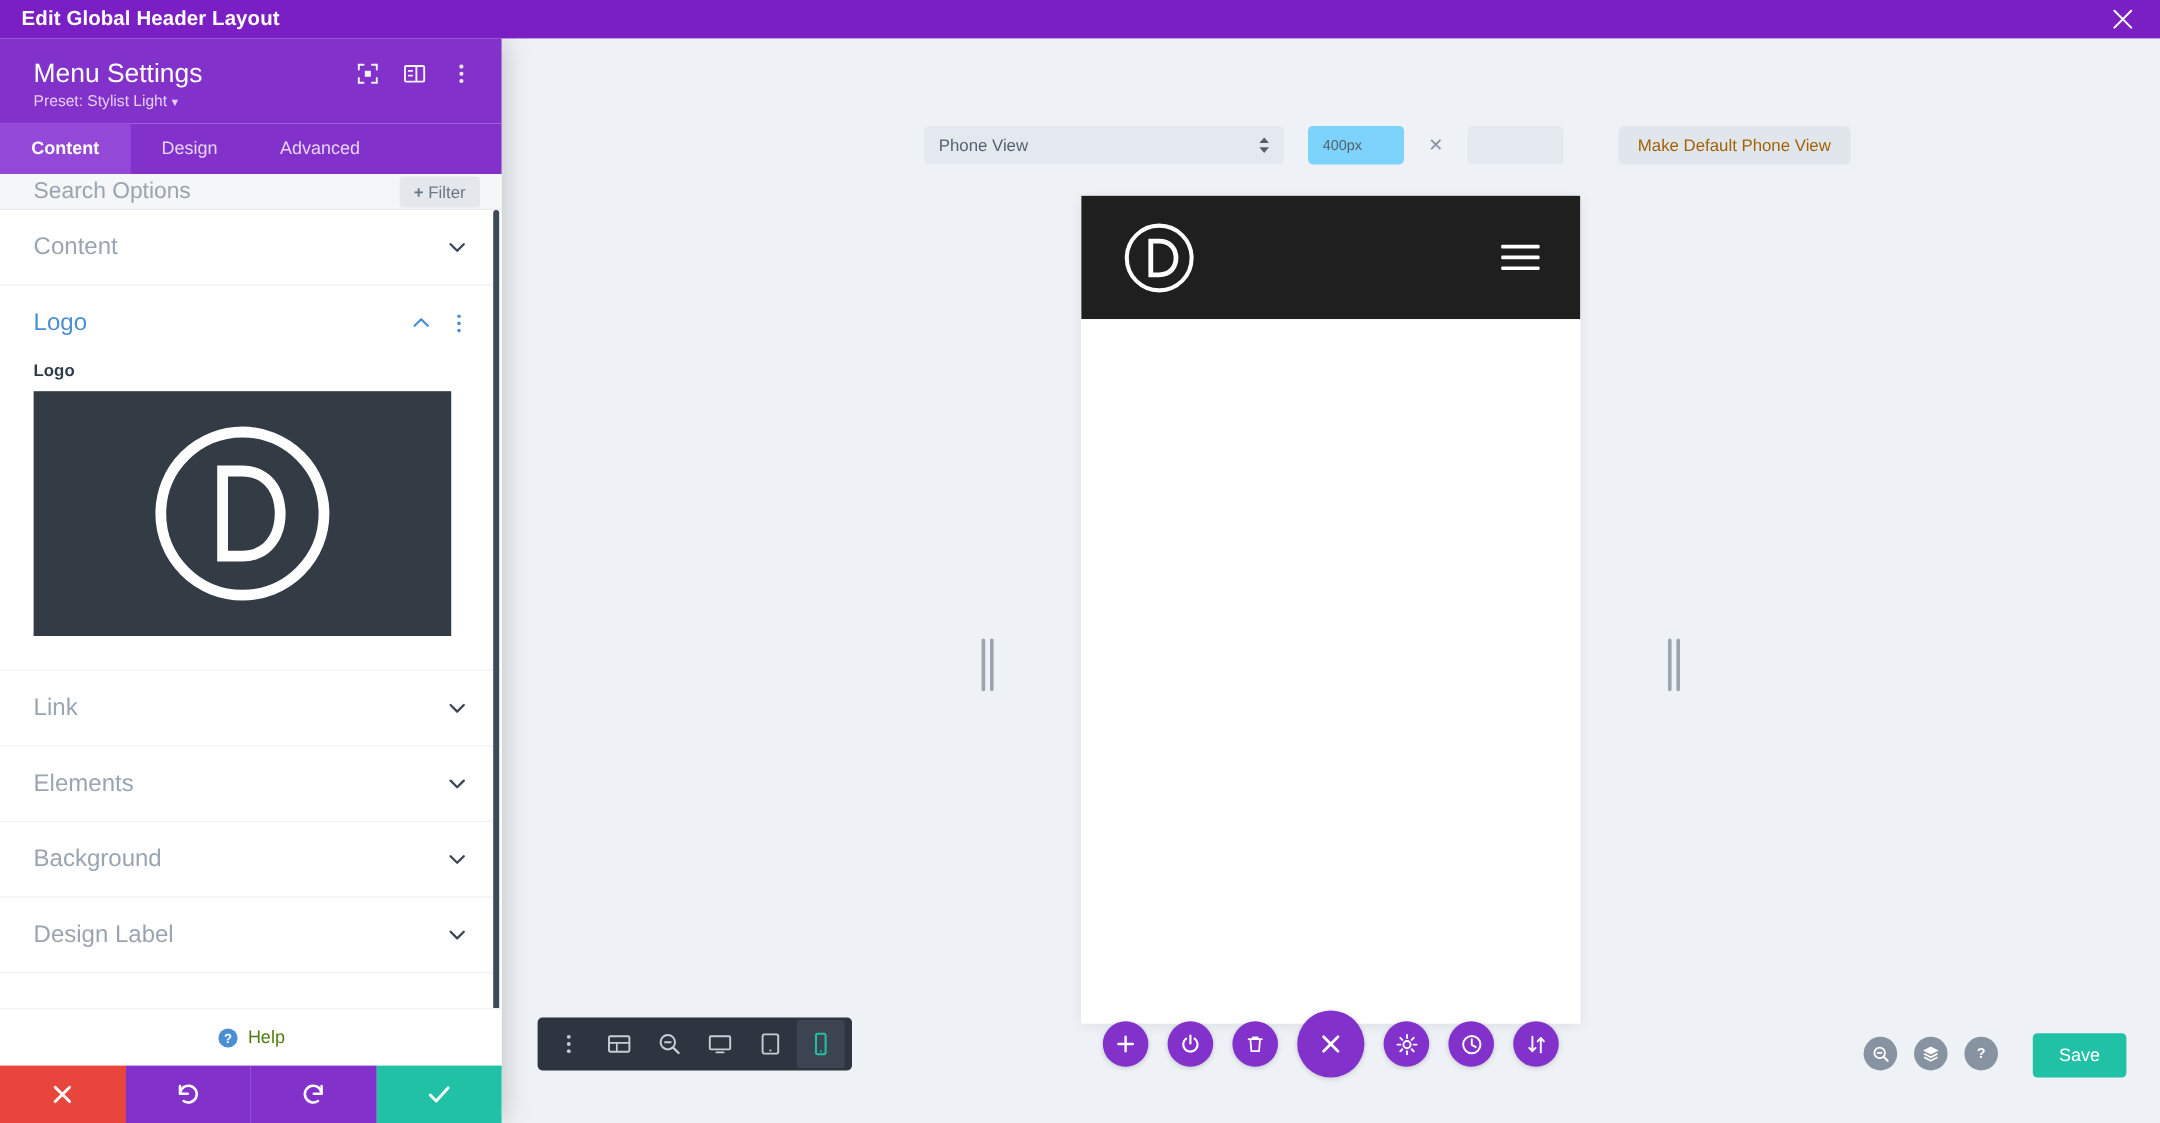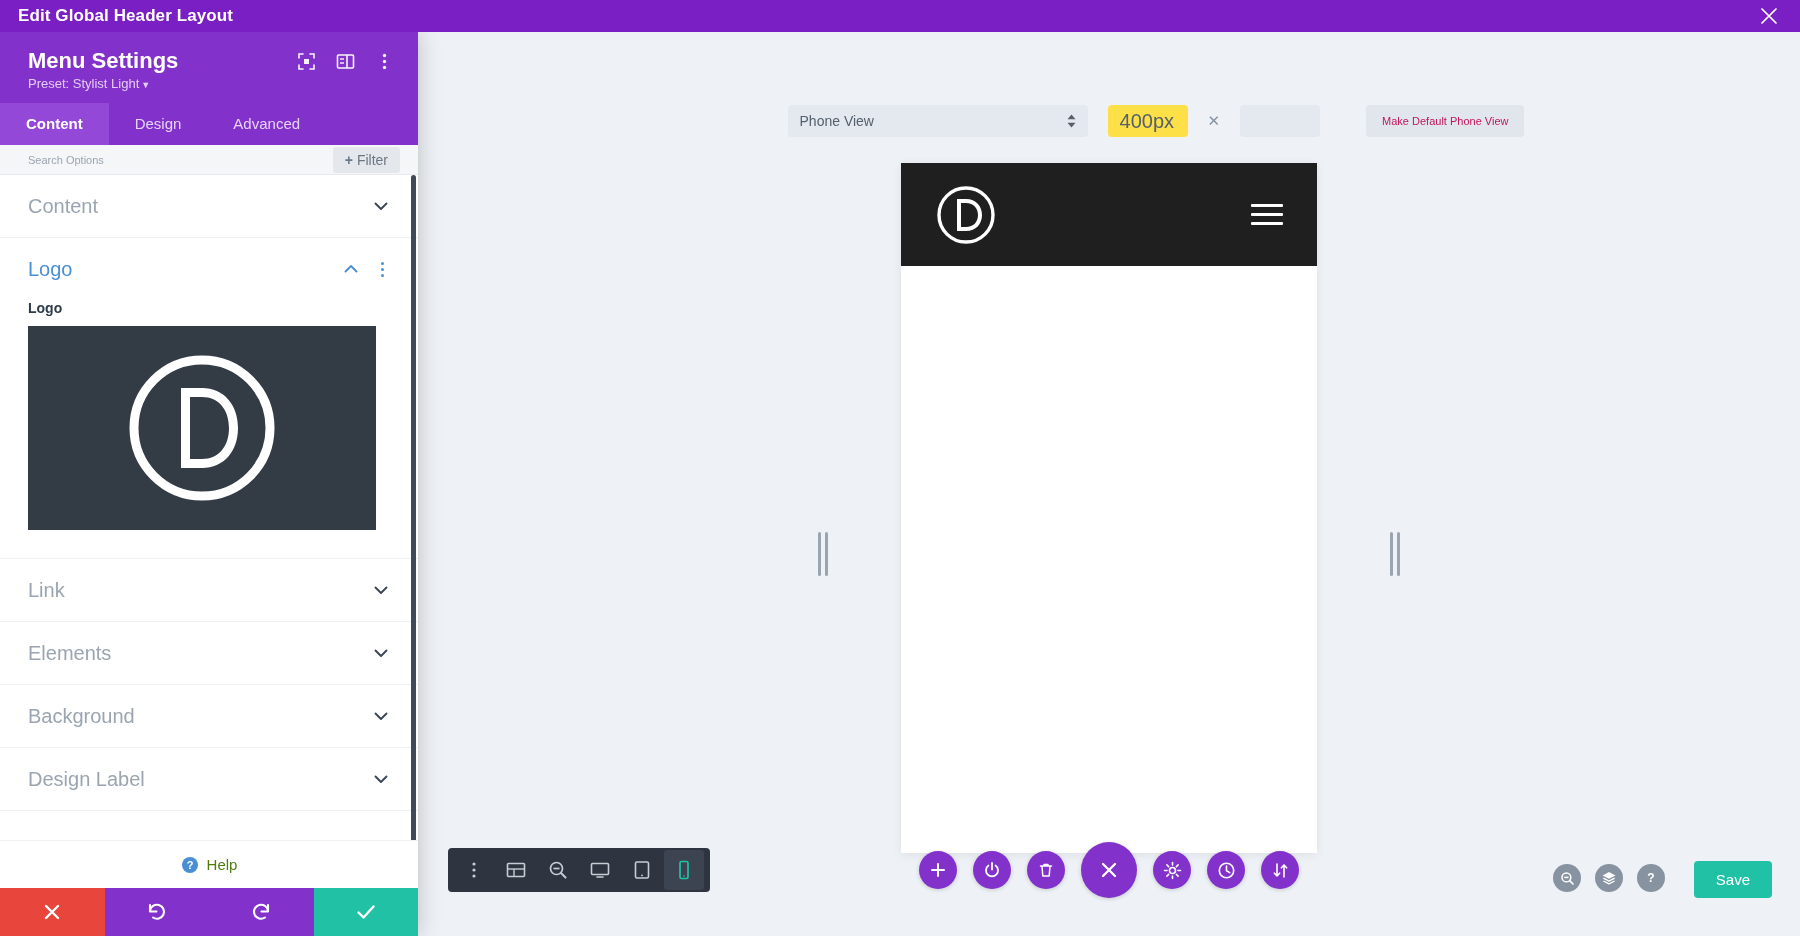--- a/index.html
+++ b/index.html
@@ -30,21 +30,21 @@
   .panel {
     position: absolute; left: 0; top: 32px; width: 418px; height: 904px;
     background: #ffffff; display: flex; flex-direction: column;
     box-shadow: 0 0 22px rgba(0,0,0,.22); z-index: 30;
   }
   .panel-head {
     background: #8331cb; padding: 16px 20px 12px 28px; position: relative;
   }
   .panel-head-row { display: flex; align-items: center; }
   .panel-title {
-    color: #ffffff; font-size: 22px; font-weight: bold; flex: 1;
+    color: #ffffff; font-size: 22px; font-weight: normal; flex: 1;
   }
   .panel-head-icons { display: flex; align-items: center; gap: 20px; padding-right: 4px;}
   .hicon { width: 19px; height: 19px; cursor: pointer; opacity: .95; }
   .hicon svg { display: block; }
   .panel-preset {
     color: #e4cdf5; font-size: 13px; margin-top: 2px; cursor: pointer;
   }
   .caret-dn { font-size: 9px; margin-left: 2px; }
 
   
@@ -56,21 +56,21 @@
   .tab.active { background: #9448d8; color: #ffffff; font-weight: bold; }
 
   
   .searchrow {
     position: relative; height: 30px; background: #f4f6f8;
     border-bottom: 1px solid #e6eaee; display: flex; align-items: center;
     padding: 0 14px 0 28px; overflow: hidden;
   }
   .searchrow input {
     border: 0; background: transparent; outline: none;
-    font-family: "Liberation Sans", sans-serif; font-size: 11px;
+    font-family: "Liberation Sans", sans-serif; font-size: 19px;
     color: #6b7785; width: 230px;
   }
   .searchrow input::placeholder { color: #9aa5b1; }
   .filter-btn {
     position: absolute; right: 18px; top: 2px;
     background: #e4e8ec; color: #6b7785; font-size: 14px;
     padding: 5px 12px; border-radius: 3px; cursor: pointer;
   }
   .filter-btn .plus { font-weight: bold; margin-right: 4px; }
 
@@ -144,32 +144,32 @@
   .resp-select {
     width: 300px; height: 32px; background: #e4e9ef; border-radius: 4px;
     display:flex; align-items:center; padding: 0 12px; position: relative;
     font-size: 14px; color: #55606c; cursor: pointer;
   }
   .resp-select .spin {
     position:absolute; right: 12px; top:50%; transform: translateY(-50%);
     display:flex; flex-direction:column; gap:2px; align-items:center;
   }
   .resp-input {
-    width: 80px; height: 32px; background: #fde047; border-radius: 4px;
+    width: 80px; height: 32px; background: #7dd3fc; border-radius: 4px;
     display:flex; align-items:center; padding: 0 12px;
-    font-size: 20px; color: #55606c; cursor: text;
+    font-size: 12px; color: #55606c; cursor: text;
   }
   .resp-x { font-size: 15px; color: #8793a0; }
   .resp-input2 {
     width: 80px; height: 32px; background: #e4e9ef; border-radius: 4px;
   }
   .resp-default {
     height: 32px; background: #e1e6ec; border-radius: 4px; margin-left: 26px;
     display:flex; align-items:center; padding: 0 16px;
-    font-size: 11px; color: #be185d; cursor: pointer;
+    font-size: 14px; color: #a16207; cursor: pointer;
   }
 
   
   .phone-wrap {
     position: absolute; top: 131px; left: 50%; transform: translateX(-50%);
     width: 416px;
   }
   .phone {
     width: 416px; height: 690px; background: #ffffff;
     box-shadow: 0 2px 10px rgba(0,0,0,.07);

